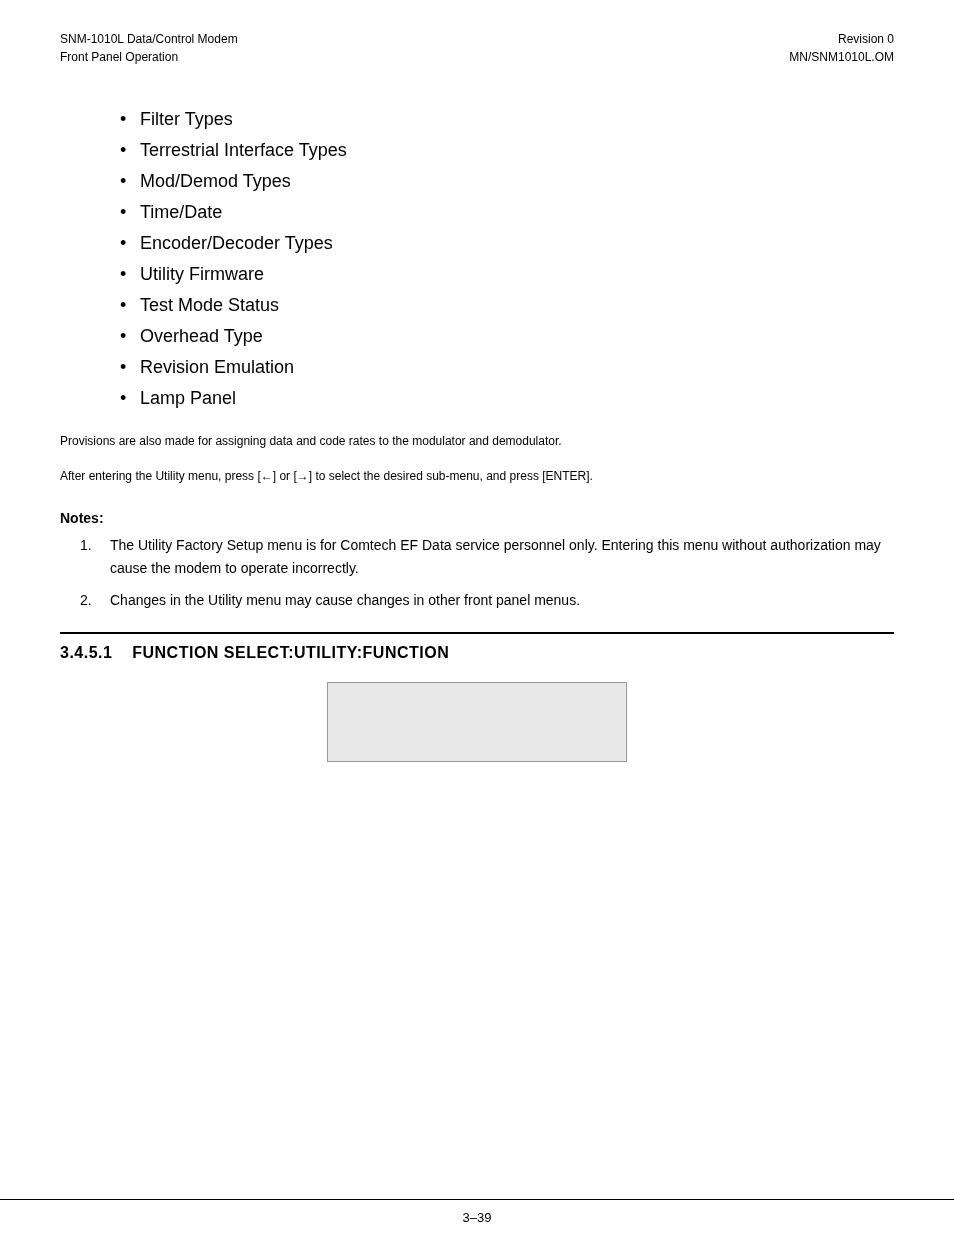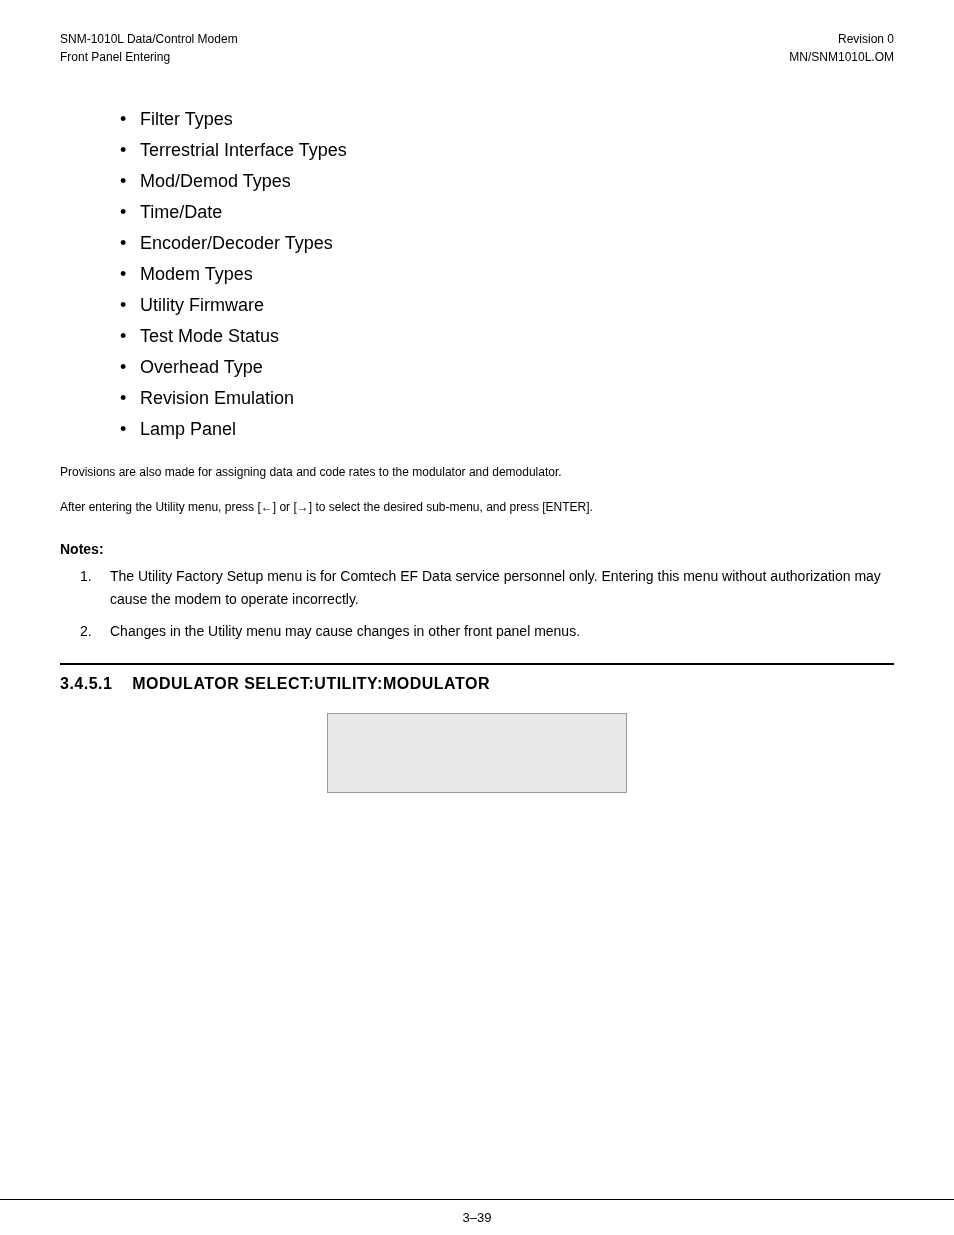--- a/index.html
+++ b/index.html
@@ -142,37 +142,36 @@
     }
   </style>
 </head>
 <body>
 
 <div class="page">
 
   <div class="header">
     <div class="header-left">
       <span>SNM-1010L Data/Control Modem</span>
-      <span>Front Panel Entering</span>
+      <span>Front Panel Operation</span>
     </div>
     <div class="header-right">
       <span>Revision 0</span>
       <span>MN/SNM1010L.OM</span>
     </div>
   </div>
 
   <div class="content">
 
     <ul class="bullet-list">
     <li>Filter Types</li>
         <li>Terrestrial Interface Types</li>
         <li>Mod/Demod Types</li>
         <li>Time/Date</li>
         <li>Encoder/Decoder Types</li>
-        <li>Modem Types</li>
         <li>Utility Firmware</li>
         <li>Test Mode Status</li>
         <li>Overhead Type</li>
         <li>Revision Emulation</li>
         <li>Lamp Panel</li>
       </ul>
 
     <p class="paragraph">Provisions are also made for assigning data and code rates to the modulator and demodulator.</p>
 
     <p class="paragraph">After entering the Utility menu, press [←] or [→] to select the desired sub-menu, and press [ENTER].</p>
@@ -182,21 +181,21 @@
       <ol class="notes-list">
       <li><span class="num">1.</span>The Utility Factory Setup menu is for Comtech EF Data service personnel only. Entering this menu without authorization may cause the modem to operate incorrectly.</li>
           <li><span class="num">2.</span>Changes in the Utility menu may cause changes in other front panel menus.</li>
         </ol>
     </div>
 
     <div class="section-heading">
       <h2>
         <span>3.4.5.1</span>
         &nbsp;&nbsp;
-        <span>MODULATOR SELECT:UTILITY:MODULATOR</span>
+        <span>FUNCTION SELECT:UTILITY:FUNCTION</span>
       </h2>
     </div>
 
     <div class="display-box-container">
       <div class="display-box"></div>
     </div>
 
   </div>
 
   <div class="footer">

